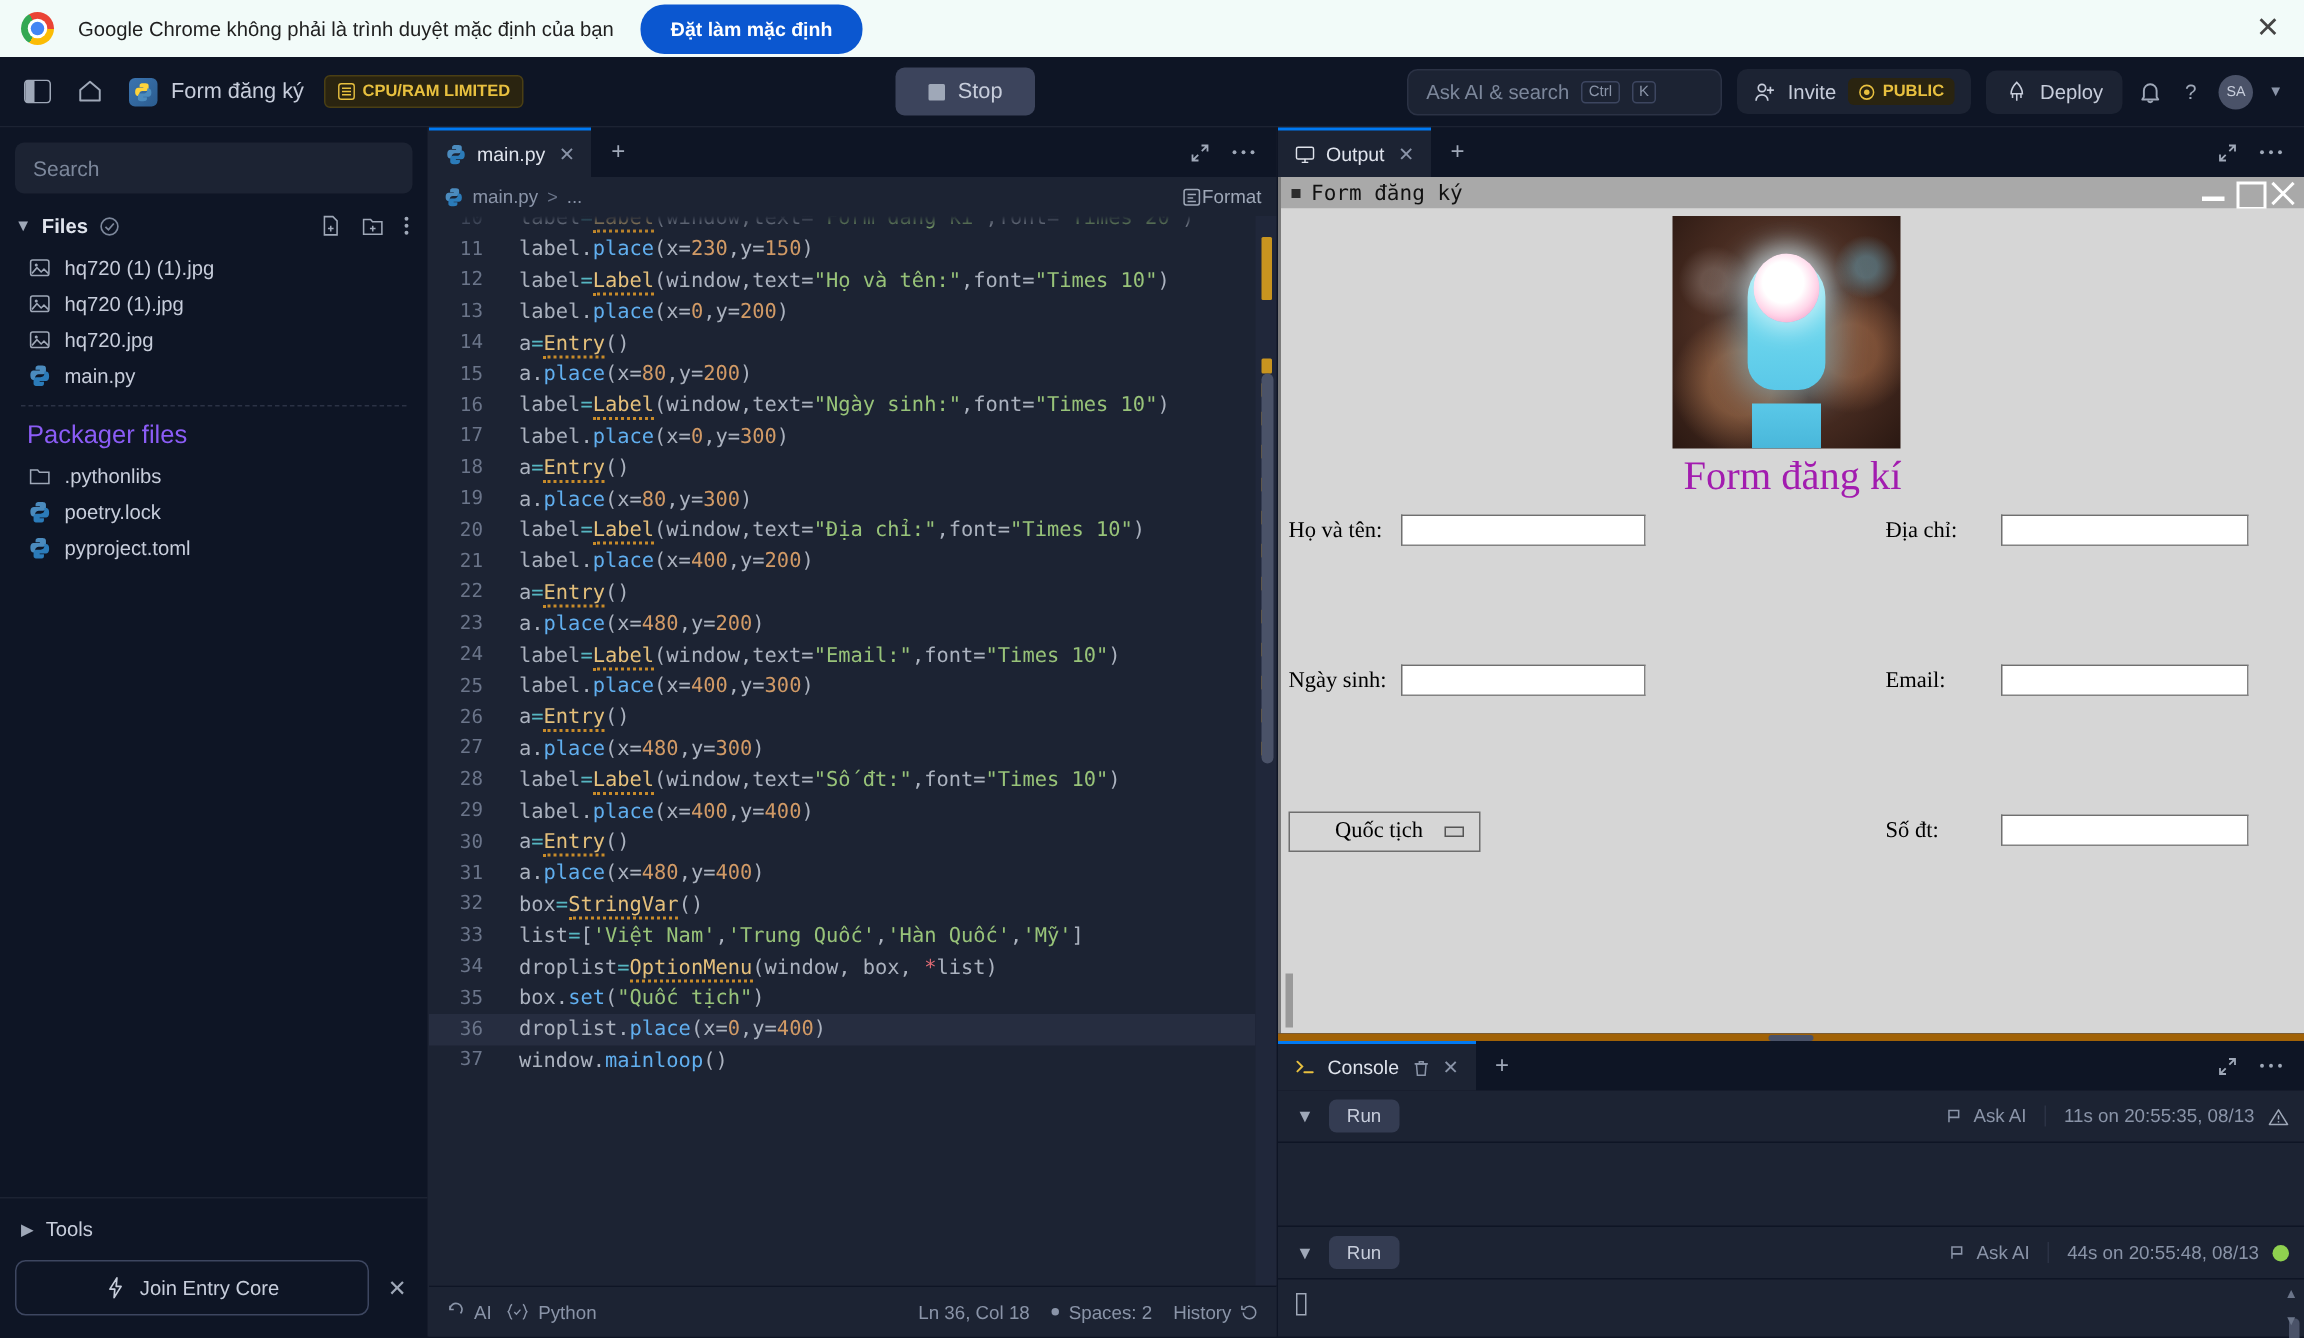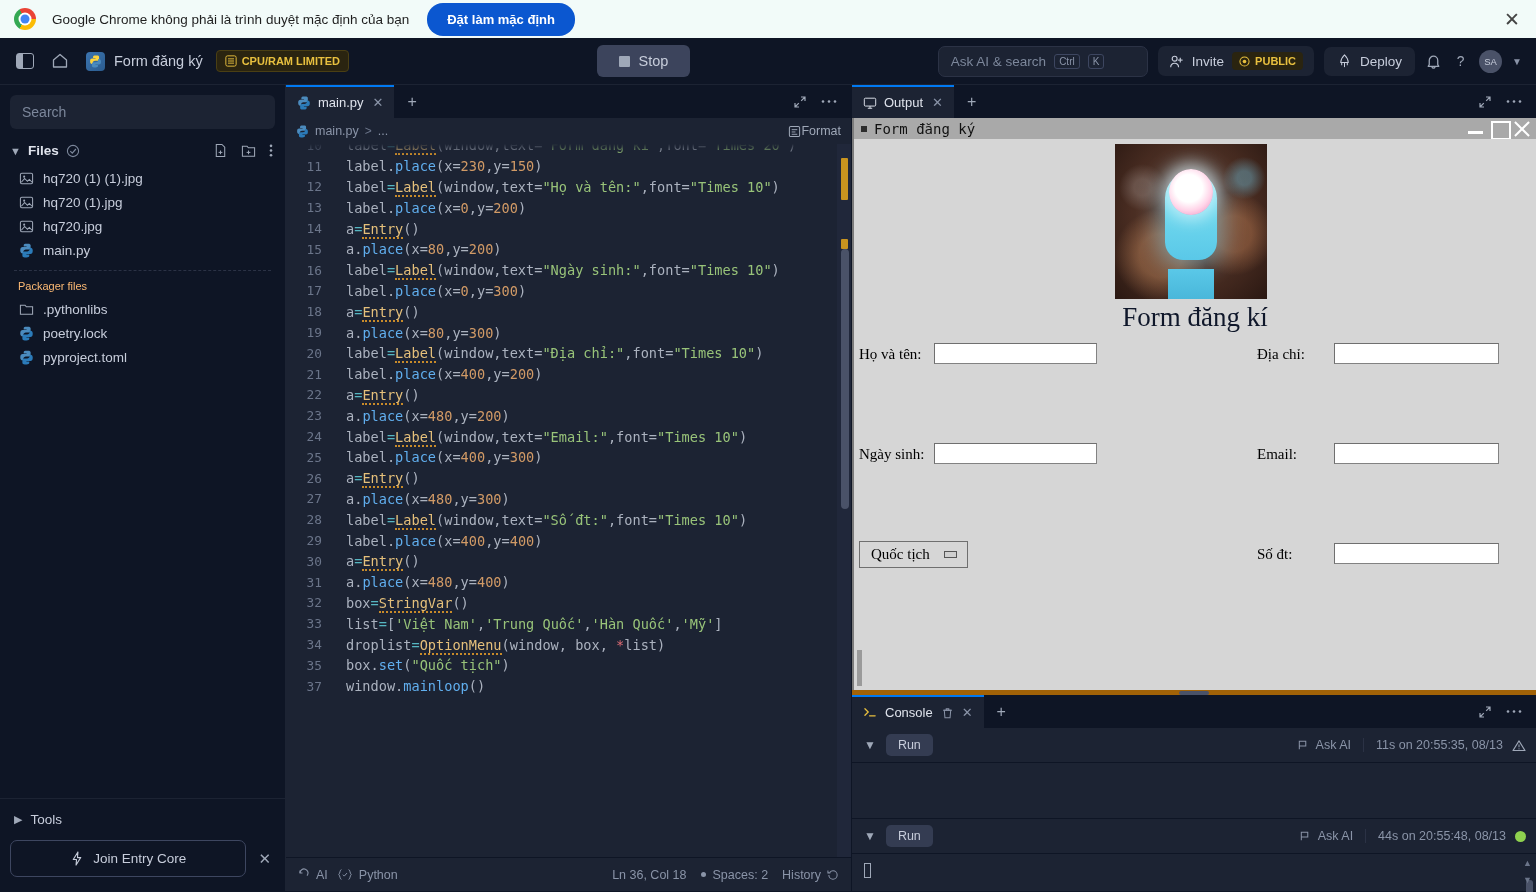--- a/index.html
+++ b/index.html
@@ -91,21 +91,21 @@
   #files-header { display: flex; align-items: center; padding: 8px 12px 8px 10px; gap: 7px; }
   #files-chevron { color: #9fa8b8; font-size: 11px; }
   #files-title { color: #dfe3ec; font-size: 13.5px; font-weight: bold; }
   #files-check { color: #7c879b; }
   #files-actions { margin-left: auto; display: flex; align-items: center; gap: 13px; color: #9fa8b8; }
   .file-row { display: flex; align-items: center; gap: 9px; padding: 4px 12px 4px 18px; cursor: pointer; }
   .file-name { color: #c7cddb; font-size: 13.5px; white-space: nowrap; }
   .fi { width: 16px; height: 16px; flex: 0 0 16px; display: inline-flex;
     align-items: center; justify-content: center; }
   #files-divider { border-top: 1px dashed #2b3245; margin: 8px 14px 0; }
-  #packager-title { color: #fdba74; font-size: 11px; padding: 9px 12px 5px 18px; }
+  #packager-title { color: #8b5cf6; font-size: 17px; padding: 9px 12px 5px 18px; }
   #tools-sect { margin-top: auto; border-top: 1px solid #1c2333; }
   #tools-row { display: flex; align-items: center; gap: 8px; padding: 13px 12px 13px 14px; cursor: pointer; }
   #tools-chevron { color: #9fa8b8; font-size: 11px; }
   #tools-label { color: #c7cddb; font-size: 13.5px; }
   #core-row { display: flex; align-items: center; gap: 8px; padding: 0 10px 14px; }
   #core-btn { flex: 1; display: flex; align-items: center; justify-content: center; gap: 9px;
     border: 1px solid #3d4660; border-radius: 7px; padding: 10px 0;
     color: #c7cddb; font-size: 13.5px; cursor: pointer; }
   #core-close { color: #9fa8b8; font-size: 15px; cursor: pointer; padding: 0 4px; }
 
@@ -195,28 +195,28 @@
     box-shadow: 0 0 22px 7px rgba(120,220,255,0.42); }
   #tk-brain { position: absolute; left: 50%; top: 16%; transform: translateX(-50%);
     width: 44px; height: 46px; border-radius: 50%;
     background: radial-gradient(circle at 45% 42%, #ffffff 0 38%, #ffd4e8 62%, #e87fb6 100%);
     box-shadow: 0 0 16px 5px rgba(255,255,255,0.55); }
   #tk-neck { position: absolute; left: 50%; bottom: 0; transform: translateX(-50%);
     width: 46px; height: 30px;
     background: linear-gradient(180deg, #5ac8e8, #49b7da); }
   #tk-formtitle { position: absolute; left: 0; right: 0; top: 163px;
     text-align: center; font-family: "Liberation Serif", serif;
-    font-size: 27px; color: #0f172a; }
+    font-size: 27px; color: #a21caf; }
   .tk-label { position: absolute; font-family: "Liberation Serif", serif;
     font-size: 15px; color: #000; white-space: nowrap; }
   .tk-entry { position: absolute; background: #fff; border: 1px solid #828282;
     border-top-color: #6f6f6f; border-left-color: #6f6f6f; height: 21px; }
   #tk-option { position: absolute; left: 5px; top: 402px;
     background: #d6d6d6; border: 1px solid #6f6f6f;
-    padding: 4px 10px 4px 11px; display: flex; align-items: center; gap: 14px;
+    padding: 4px 10px 4px 30px; display: flex; align-items: center; gap: 14px;
     font-family: "Liberation Serif", serif; font-size: 15px; color: #000; cursor: pointer; }
   #tk-option-dash { width: 13px; height: 7px; border: 1px solid #555;
     background: #cfcfcf; }
   #tk-vscroll { position: absolute; left: 3px; bottom: 4px; width: 5px; height: 36px;
     background: #9a9a9a; }
 
   
   #console-pane { flex: 1; background: #1c2333; display: flex; flex-direction: column;
     border-top: 5px solid #a16207; position: relative; }
   #console-grip { position: absolute; left: 50%; top: -4px; transform: translateX(-50%);
@@ -545,20 +545,21 @@
           <div class="code-line"><span class="ln">26</span><span class="cd"><span class="k-pl">a</span><span class="k-op">=</span><span class="k-cls">Entry</span><span class="k-pl">()</span></span></div>
           <div class="code-line"><span class="ln">27</span><span class="cd"><span class="k-pl">a.</span><span class="k-fn">place</span><span class="k-pl">(x=</span><span class="k-num">480</span><span class="k-pl">,y=</span><span class="k-num">300</span><span class="k-pl">)</span></span></div>
           <div class="code-line"><span class="ln">28</span><span class="cd"><span class="k-pl">label</span><span class="k-op">=</span><span class="k-cls">Label</span><span class="k-pl">(window,text=</span><span class="k-str">"Số đt:"</span><span class="k-pl">,font=</span><span class="k-str">"Times 10"</span><span class="k-pl">)</span></span></div>
           <div class="code-line"><span class="ln">29</span><span class="cd"><span class="k-pl">label.</span><span class="k-fn">place</span><span class="k-pl">(x=</span><span class="k-num">400</span><span class="k-pl">,y=</span><span class="k-num">400</span><span class="k-pl">)</span></span></div>
           <div class="code-line"><span class="ln">30</span><span class="cd"><span class="k-pl">a</span><span class="k-op">=</span><span class="k-cls">Entry</span><span class="k-pl">()</span></span></div>
           <div class="code-line"><span class="ln">31</span><span class="cd"><span class="k-pl">a.</span><span class="k-fn">place</span><span class="k-pl">(x=</span><span class="k-num">480</span><span class="k-pl">,y=</span><span class="k-num">400</span><span class="k-pl">)</span></span></div>
           <div class="code-line"><span class="ln">32</span><span class="cd"><span class="k-pl">box</span><span class="k-op">=</span><span class="k-cls">StringVar</span><span class="k-pl">()</span></span></div>
           <div class="code-line"><span class="ln">33</span><span class="cd"><span class="k-pl">list</span><span class="k-op">=</span><span class="k-pl">[</span><span class="k-str">'Việt Nam'</span><span class="k-pl">,</span><span class="k-str">'Trung Quốc'</span><span class="k-pl">,</span><span class="k-str">'Hàn Quốc'</span><span class="k-pl">,</span><span class="k-str">'Mỹ'</span><span class="k-pl">]</span></span></div>
           <div class="code-line"><span class="ln">34</span><span class="cd"><span class="k-pl">droplist</span><span class="k-op">=</span><span class="k-cls">OptionMenu</span><span class="k-pl">(window, box, </span><span class="k-var">*</span><span class="k-pl">list)</span></span></div>
           <div class="code-line"><span class="ln">35</span><span class="cd"><span class="k-pl">box.</span><span class="k-fn">set</span><span class="k-pl">(</span><span class="k-str">"Quốc tịch"</span><span class="k-pl">)</span></span></div>
+          <div class="code-line active"><span class="ln">36</span><span class="cd"><span class="k-pl">droplist.</span><span class="k-fn">place</span><span class="k-pl">(x=</span><span class="k-num">0</span><span class="k-pl">,y=</span><span class="k-num">400</span><span class="k-pl">)</span></span></div>
           <div class="code-line"><span class="ln">37</span><span class="cd"><span class="k-pl">window.</span><span class="k-fn">mainloop</span><span class="k-pl">()</span></span></div>
         </div>
       <div id="code-fade-top"></div>
       <div id="gutter-marks">
           <div class="gmark" style="top: 14px; height: 42px;"></div>
           <div class="gmark" style="top: 95px; height: 10px;"></div>
           <div class="gmark" style="top: 111px; height: 10px;"></div>
           <div class="gmark" style="top: 130px; height: 10px;"></div>
           <div class="gmark" style="top: 152px; height: 10px;"></div>
           <div class="gmark" style="top: 174px; height: 10px;"></div>

